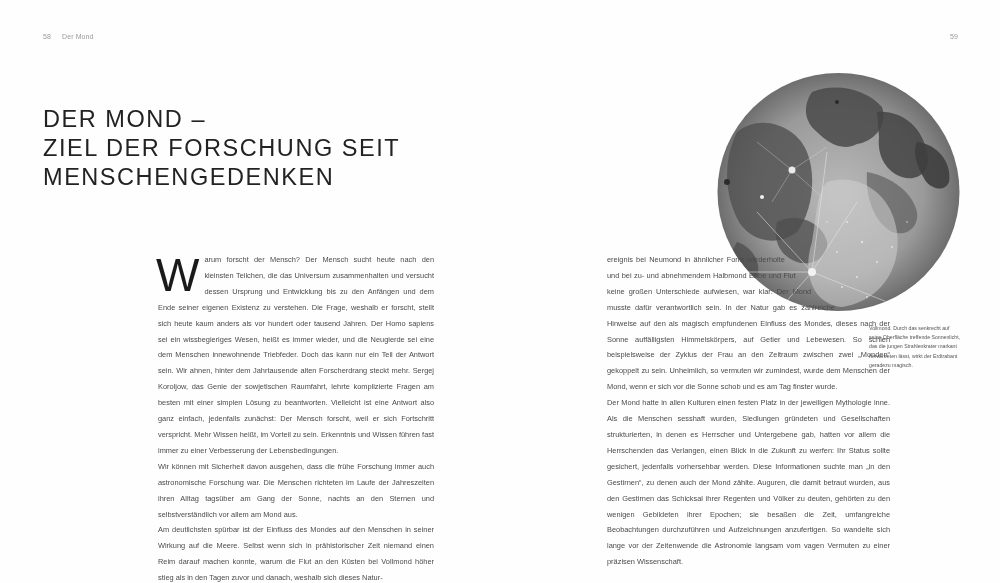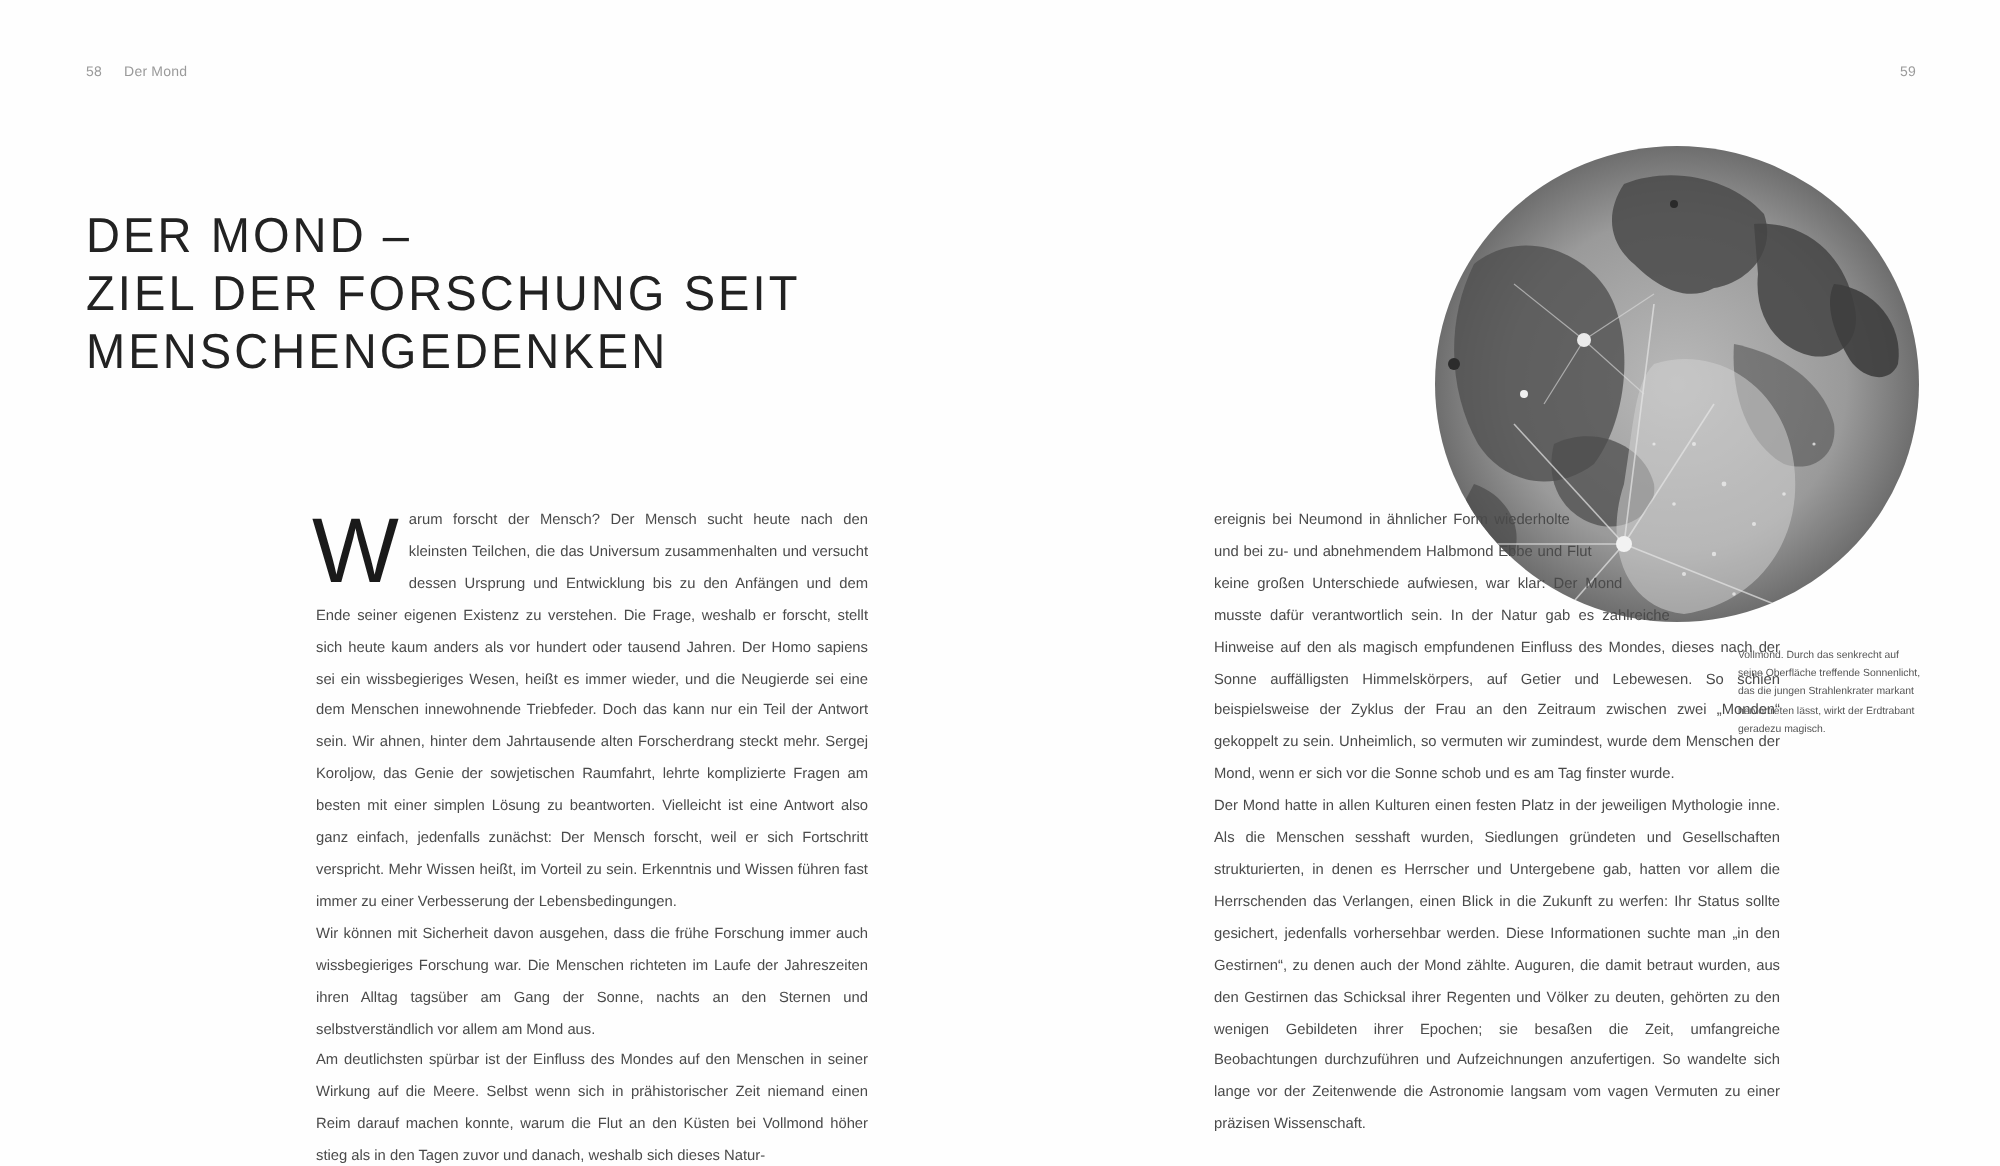--- a/index.html
+++ b/index.html
@@ -89,21 +89,21 @@
 
     <h1 class="title">
       <span>DER MOND –</span>
       <span>ZIEL DER FORSCHUNG SEIT</span>
       <span>MENSCHENGEDENKEN</span>
     </h1>
   </div>
 
   <div class="column col-left">
     <p><span class="dropcap">W</span><span>arum forscht der Mensch? Der Mensch sucht heute nach den kleinsten Teilchen, die das Universum zusammenhalten und versucht dessen Ursprung und Entwicklung bis zu den Anfängen und dem Ende seiner eigenen Existenz zu verstehen. Die Frage, weshalb er forscht, stellt sich heute kaum anders als vor hundert oder tausend Jahren. Der Homo sapiens sei ein wissbegieriges Wesen, heißt es immer wieder, und die Neugierde sei eine dem Menschen innewohnende Triebfeder. Doch das kann nur ein Teil der Antwort sein. Wir ahnen, hinter dem Jahrtausende alten Forscherdrang steckt mehr. Sergej Koroljow, das Genie der sowjetischen Raumfahrt, lehrte komplizierte Fragen am besten mit einer simplen Lösung zu beantworten. Vielleicht ist eine Antwort also ganz einfach, jedenfalls zunächst: Der Mensch forscht, weil er sich Fortschritt verspricht. Mehr Wissen heißt, im Vorteil zu sein. Erkenntnis und Wissen führen fast immer zu einer Verbesserung der Lebensbedingungen.</span></p>
-    <p>Wir können mit Sicherheit davon ausgehen, dass die frühe Forschung immer auch wissbegieriges Forschung war. Die Menschen richteten im Laufe der Jahreszeiten ihren Alltag tagsüber am Gang der Sonne, nachts an den Sternen und selbstverständlich vor allem am Mond aus.</p>
+    <p>Wir können mit Sicherheit davon ausgehen, dass die frühe Forschung immer auch astronomische Forschung war. Die Menschen richteten im Laufe der Jahreszeiten ihren Alltag tagsüber am Gang der Sonne, nachts an den Sternen und selbstverständlich vor allem am Mond aus.</p>
     <p>Am deutlichsten spürbar ist der Einfluss des Mondes auf den Menschen in seiner Wirkung auf die Meere. Selbst wenn sich in prähistorischer Zeit niemand einen Reim darauf machen konnte, warum die Flut an den Küsten bei Vollmond höher stieg als in den Tagen zuvor und danach, weshalb sich dieses Natur-</p>
   </div>
 
   <div class="page page-right">
     <div class="running-head right">59</div>
   </div>
 
   <div class="moon-wrap">
     <svg width="243" height="240" viewBox="0 0 243 240">
       <defs>

